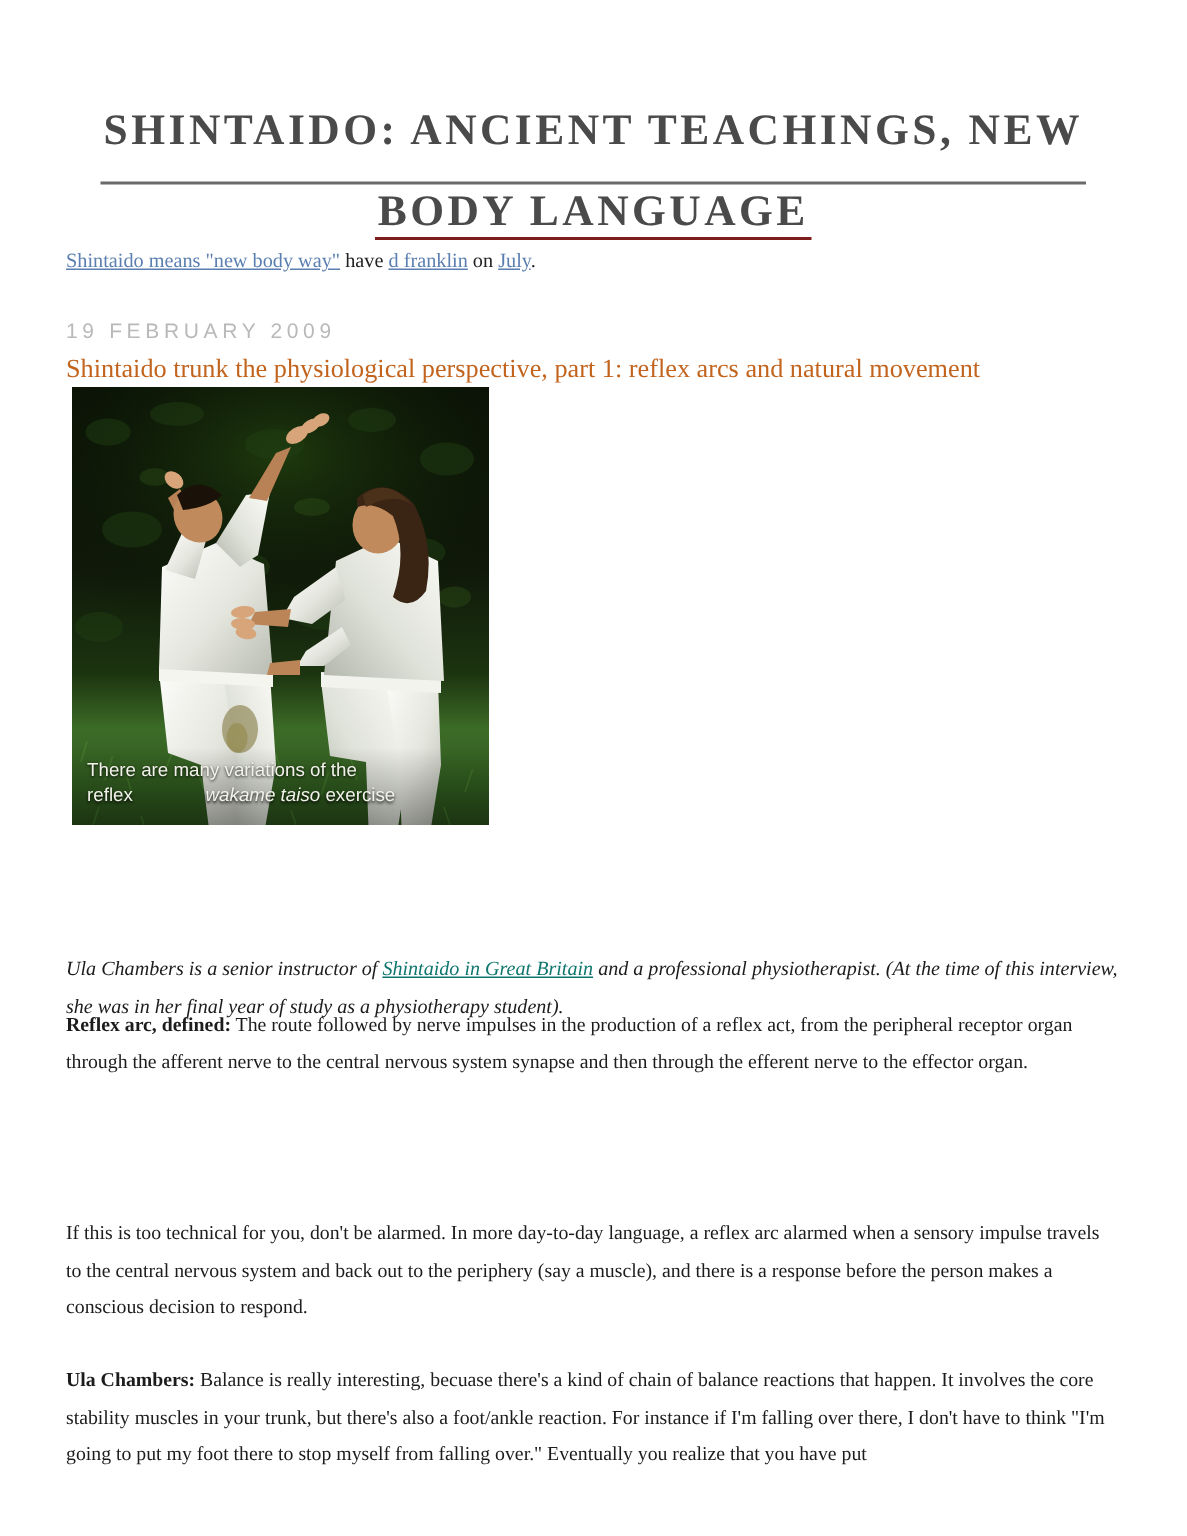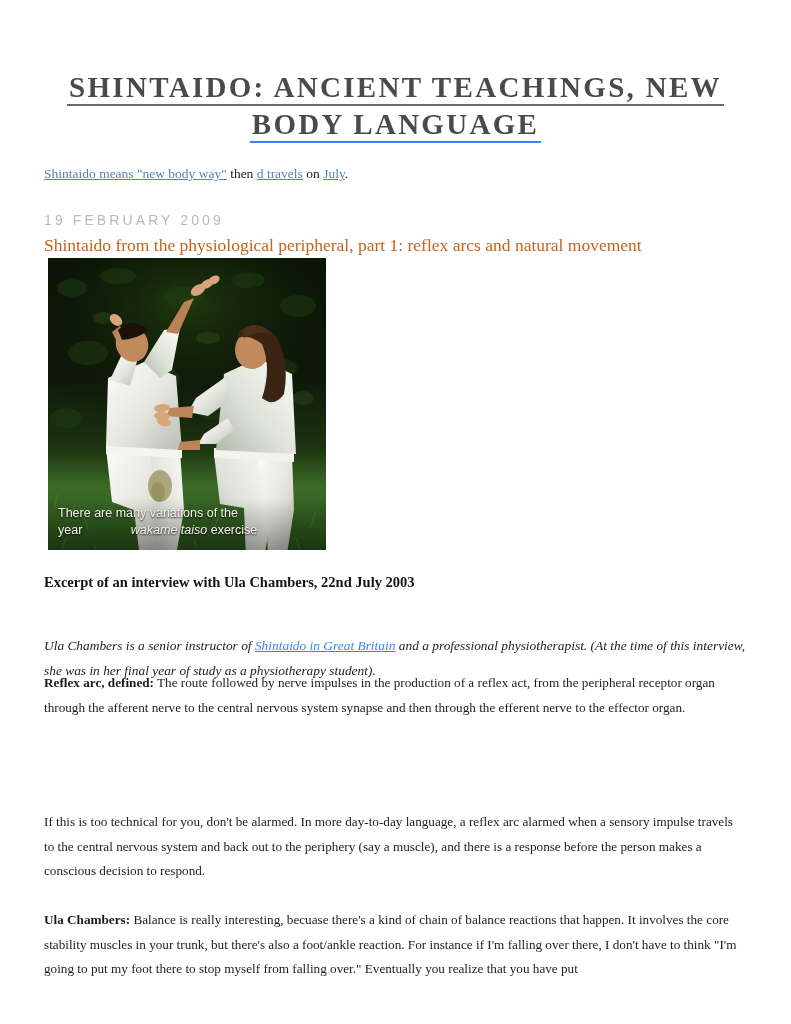--- a/index.html
+++ b/index.html
@@ -38,25 +38,25 @@
     font-size: 29px;
     line-height: 31px;
     letter-spacing: 2.3px;
     color: #4a4a4a;
     margin: 0;
     text-transform: uppercase;
   }
   .site-title .tline {
     display: inline-block;
     border-bottom: 2px solid #6a6a6a;
-    padding: 0 2px 1px 2px;
+    padding: 0 2px 18px 2px;
   }
   .site-title .tline2 {
     display: inline-block;
-    border-bottom: 2px solid #3b82f6;
+    border-bottom: 2px solid #7f1d1d;
     padding: 0 2px 1px 2px;
     margin-top: 3px;
     text-align: center;
   }
   .site-tagline {
     margin: 9px 0 0 0;
     font-family: "Liberation Sans", sans-serif;
     font-size: 8.5px;
     letter-spacing: 2.9px;
     color: #b4b4b4;
@@ -156,21 +156,21 @@
     line-height: 24.5px;
     color: #1c1c1c;
     text-align: left;
   }
   .para.italic {
     font-style: italic;
     font-size: 13.4px;
   }
   .para b { font-weight: bold; }
   .para a {
-    color: #3b82f6;
+    color: #0f766e;
     text-decoration: underline;
     font-style: italic;
   }
 
   #para-intro  { top: 621px; }
   #para-reflex { top: 658px; }
   #para-tech   { top: 797px; }
   #para-ula    { top: 895px; }
 </style>
 </head>
@@ -180,29 +180,29 @@
 
   <div class="masthead">
     <h1 class="site-title">
       <span class="tline">SHINTAIDO: ANCIENT TEACHINGS, NEW</span><br>
       <span class="tline2">BODY LANGUAGE</span>
     </h1>
   </div>
 
   <div class="credit-line">
     <a href="#">Shintaido means "new body way"</a>
-    <span>then</span>
-    <a href="#">d travels</a>
+    <span>have</span>
+    <a href="#">d franklin</a>
     <span>on</span>
     <a href="#">July</a><span>.</span>
   </div>
 
   <div class="post-date">19 FEBRUARY 2009</div>
 
-  <h2 class="post-title">Shintaido from the physiological peripheral, part 1: reflex arcs and natural movement</h2>
+  <h2 class="post-title">Shintaido trunk the physiological perspective, part 1: reflex arcs and natural movement</h2>
 
   <div class="photo">
     <svg class="photo-canvas" viewBox="0 0 278 308" preserveAspectRatio="none">
       <defs>
         <linearGradient id="bgGrad" x1="0" y1="0" x2="0" y2="1">
           <stop offset="0%" stop-color="#0a1206"></stop>
           <stop offset="40%" stop-color="#101a0a"></stop>
           <stop offset="62%" stop-color="#1c3410"></stop>
           <stop offset="74%" stop-color="#3c6b27"></stop>
           <stop offset="88%" stop-color="#2f5a1e"></stop>
@@ -330,25 +330,24 @@
         <ellipse cx="206" cy="304" rx="12" ry="5" fill="#b97f53"></ellipse>
         <ellipse cx="236" cy="304" rx="12" ry="5" fill="#b97f53"></ellipse>
         <ellipse cx="222" cy="300" rx="13" ry="5" fill="#26262a"></ellipse>
       </g>
 
       <rect x="0" y="240" width="278" height="68" fill="url(#capFade)"></rect>
     </svg>
 
     <div class="photo-caption">
       <span>There are many variations of the</span><br>
-      <span>year </span><em>wakame taiso</em><span> exercise</span>
+      <span>reflex </span><em>wakame taiso</em><span> exercise</span>
     </div>
   </div>
 
-  <div class="excerpt-head">Excerpt of an interview with Ula Chambers, 22nd July 2003</div>
 
   <p class="para italic" id="para-intro"><span>Ula Chambers is a senior instructor of </span><a href="#">Shintaido in Great Britain</a><span> and a professional physiotherapist. (At the time of this interview, she was in her final year of study as a physiotherapy student).</span></p>
 
   <p class="para" id="para-reflex"><b>Reflex arc, defined:</b><span> The route followed by nerve impulses in the production of a reflex act, from the peripheral receptor organ through the afferent nerve to the central nervous system synapse and then through the efferent nerve to the effector organ.</span></p>
 
   <p class="para" id="para-tech">If this is too technical for you, don't be alarmed. In more day-to-day language, a reflex arc alarmed when a sensory impulse travels to the central nervous system and back out to the periphery (say a muscle), and there is a response before the person makes a conscious decision to respond.</p>
 
   <p class="para" id="para-ula"><b>Ula Chambers:</b><span> Balance is really interesting, becuase there's a kind of chain of balance reactions that happen. It involves the core stability muscles in your trunk, but there's also a foot/ankle reaction. For instance if I'm falling over there, I don't have to think "I'm going to put my foot there to stop myself from falling over." Eventually you realize that you have put</span></p>
 
 </div>

